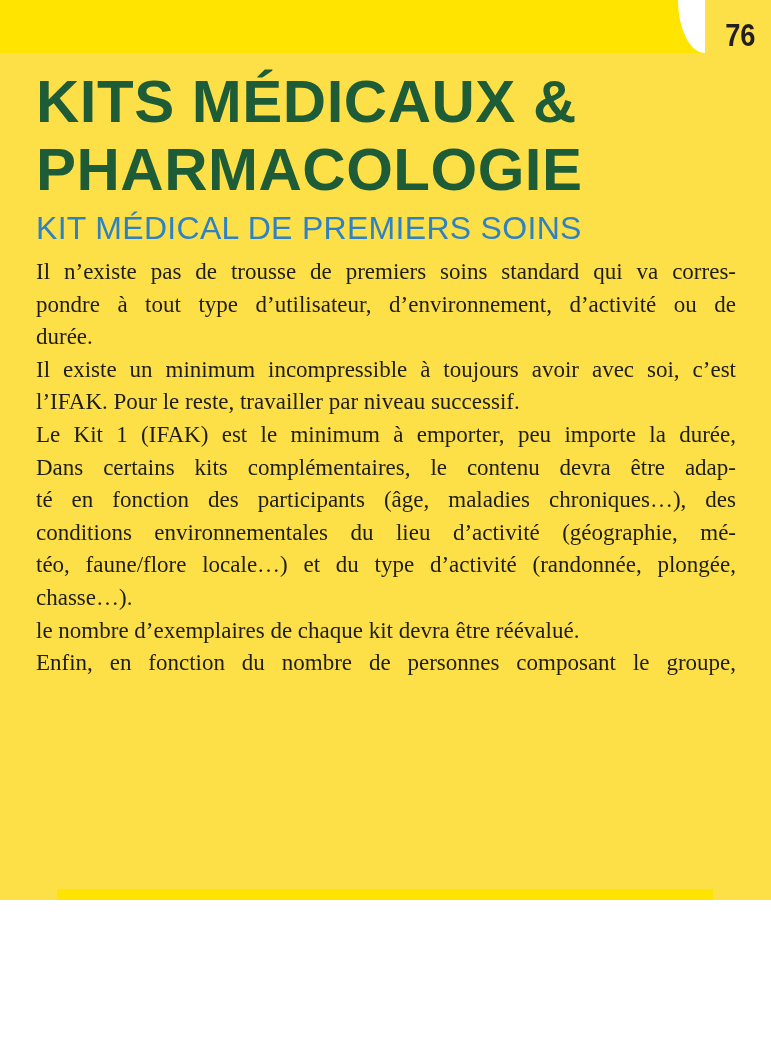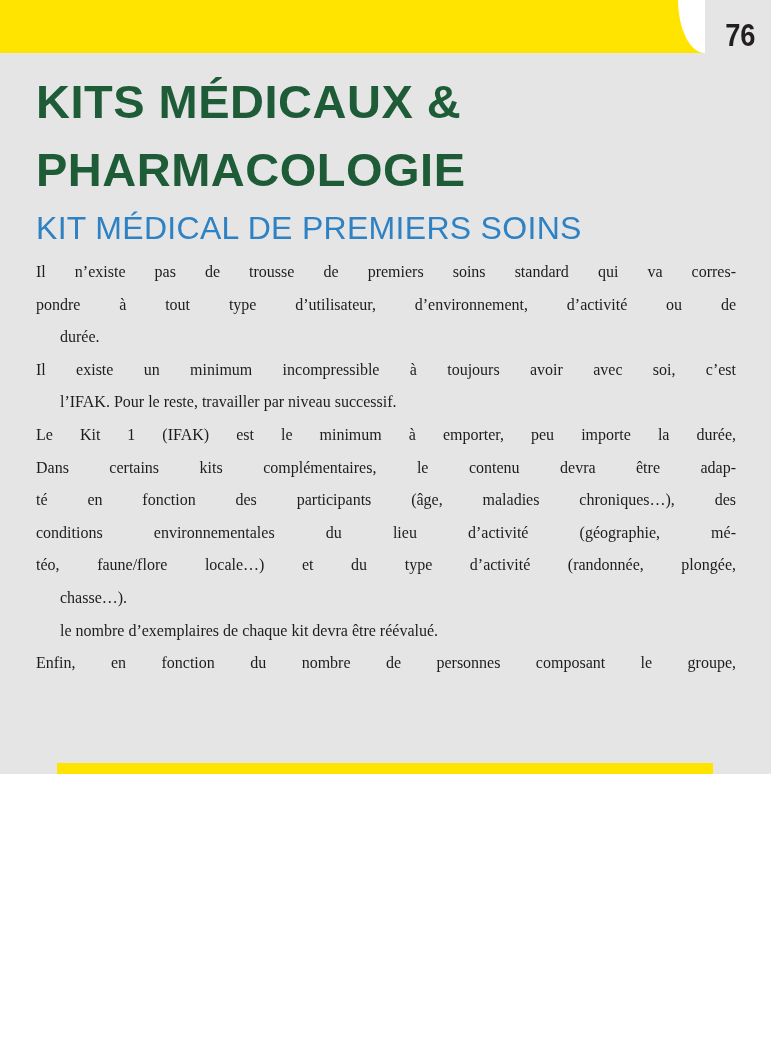--- a/index.html
+++ b/index.html
@@ -3,22 +3,22 @@
 <meta charset="utf-8">
 <style>
   html, body {
     margin: 0;
     padding: 0;
     background: #ffffff;
   }
   .page {
     position: relative;
     width: 771px;
-    height: 774px;
-    background: #e5e5e5;
+    height: 900px;
+    background: #fde047;
     overflow: hidden;
     font-family: "Liberation Sans", sans-serif;
   }
 
   
   .header-bar {
     position: absolute;
     left: 0; top: 0;
     width: 705px; height: 53px;
     background: #FFE400;
@@ -43,21 +43,21 @@
     transform-origin: right top;
     letter-spacing: 0px;
   }
 
   
   .page-title {
     position: absolute;
     left: 36px; top: 68px;
     color: #1E5C38;
     font-weight: bold;
-    font-size: 47px;
+    font-size: 60px;
     line-height: 68px;
     letter-spacing: 0.5px;
     white-space: nowrap;
   }
 
   
   .section-heading {
     position: absolute;
     left: 36px; top: 210px;
     color: #2E82C4;
@@ -67,33 +67,32 @@
     letter-spacing: 0.3px;
     white-space: nowrap;
   }
 
   
   .body-text {
     position: absolute;
     left: 36px; top: 256px;
     width: 700px;
     font-family: "Liberation Serif", serif;
-    font-size: 16px;
+    font-size: 23px;
     line-height: 32.6px;
     color: #1E1D1B;
   }
   .body-text .line {
     text-align: justify;
     text-align-last: justify;
     white-space: normal;
   }
   .body-text .line.pl {           
     text-align: left;
     text-align-last: left;
-    margin-left: 24px;
   }
 
   
   .footer-bar {
     position: absolute;
     left: 57px; bottom: 0;
     width: 656px; height: 11px;
     background: #FFE400;
   }
 </style>

